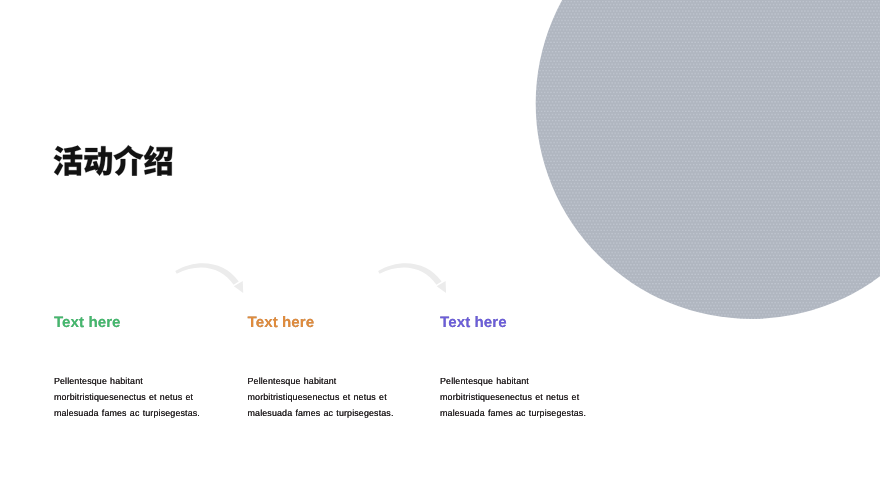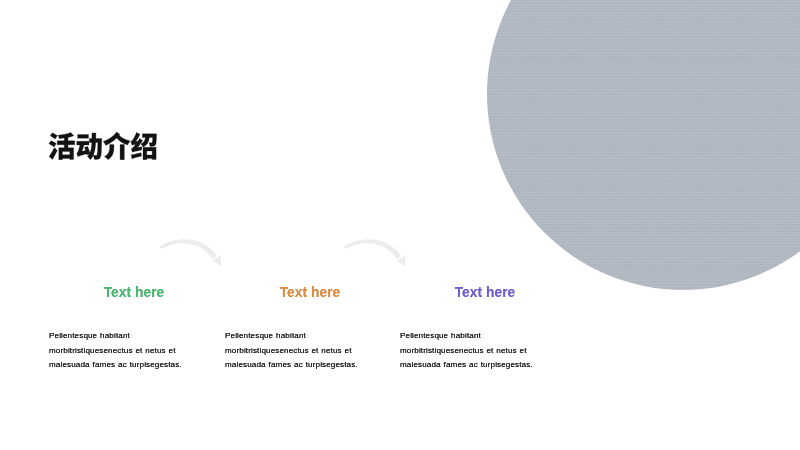--- a/index.html
+++ b/index.html
@@ -5,22 +5,22 @@
 <style>
   html,body{margin:0;padding:0;}
   body{width:800px;height:450px;background:#ffffff;overflow:hidden;
        font-family:"Liberation Sans",sans-serif;-webkit-font-smoothing:antialiased;}
   .slide{position:relative;width:800px;height:450px;background:#fff;overflow:hidden;}
   .deco-layer{position:absolute;left:0;top:0;}
   .title{position:absolute;left:48px;top:131px;line-height:0;}
   .title-svg{display:block;}
   .col{position:absolute;top:286px;width:170px;transform:translateZ(0);}
   .col1{left:49px;} .col2{left:225px;} .col3{left:400px;}
-  .col-head{font-size:13.78px;font-weight:700;line-height:14px;letter-spacing:0.05px;text-shadow:0 0.3px 0.2px rgba(0,0,0,0.35);text-align:center;}
-  .col-body{margin-top:29px;font-size:8.1px;line-height:14.5px;color:#231f20;width:150px;
+  .col-head{font-size:13.78px;font-weight:700;line-height:14px;letter-spacing:0.05px;text-shadow:0 0.3px 0.2px rgba(0,0,0,0.35);}
+  .col-body{margin-top:40px;font-size:8.1px;line-height:14.5px;color:#231f20;width:150px;
             letter-spacing:0.12px;word-spacing:0.5px;white-space:nowrap;
             text-shadow:0 0 0.3px #231f20;}
   .bline{height:14.5px;}
 </style>
 </head>
 <body>
 
 <div class="slide">
   <svg class="deco-layer" width="800" height="450" viewBox="0 0 800 450">
     <defs>

